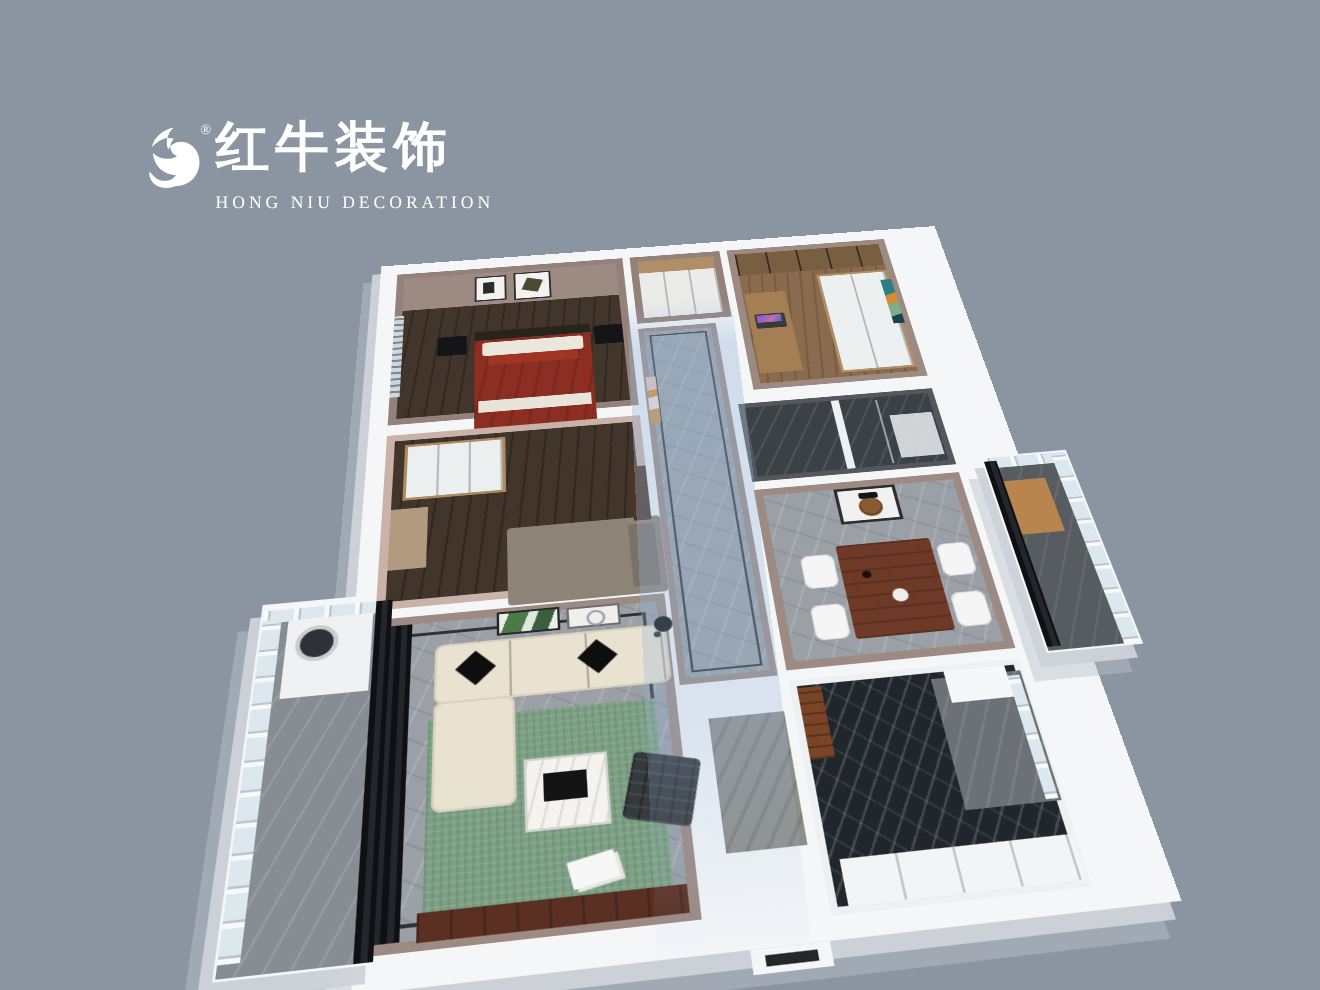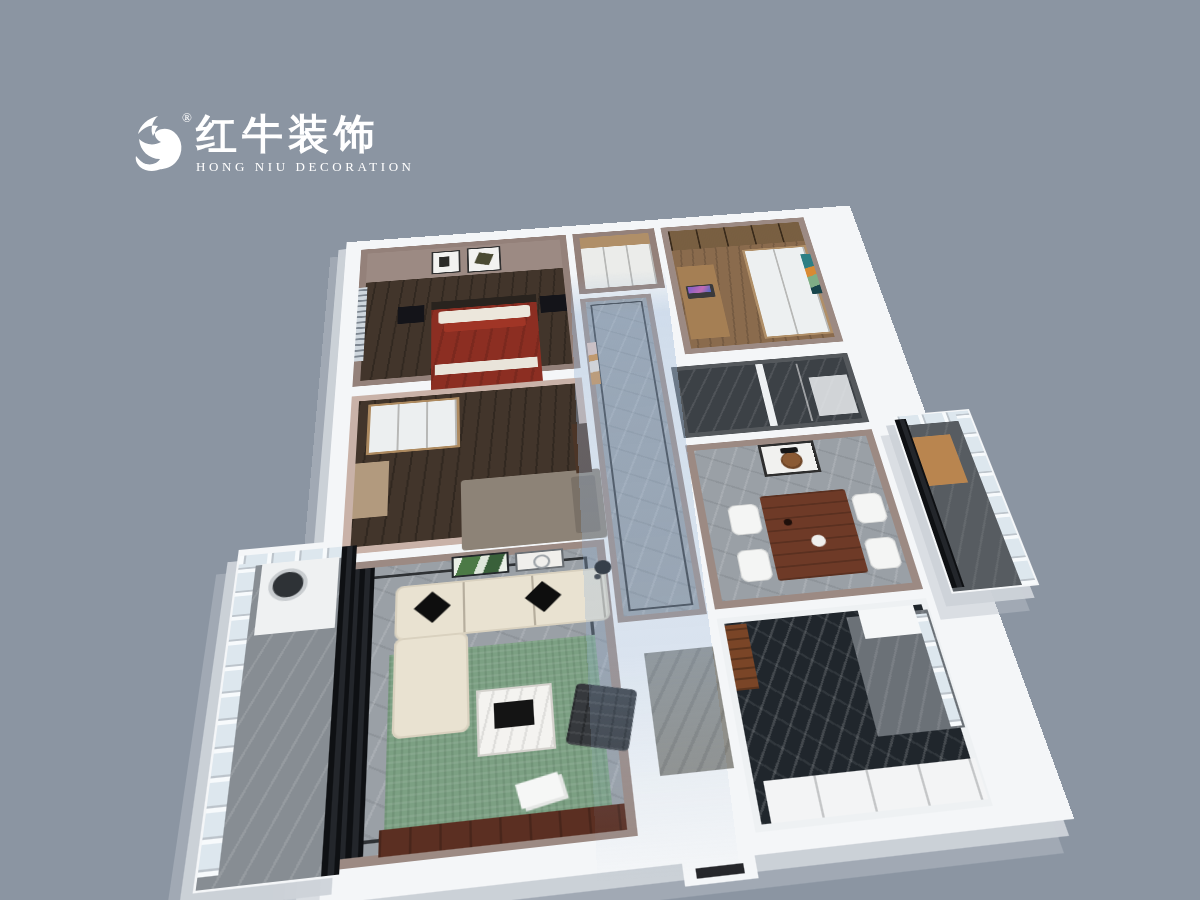--- a/index.html
+++ b/index.html
@@ -8,22 +8,22 @@
     background:#8B95A2;
     font-family:"Liberation Sans",sans-serif;
   }
   .stage{position:absolute;inset:0;overflow:hidden;}
 
   
   .logo{position:absolute;left:128px;top:112px;display:flex;align-items:flex-start;z-index:50;color:#fff;}
   .logo-mark{width:62px;height:64px;position:relative;flex:0 0 auto;}
   .logo-reg{position:absolute;right:-2px;top:-2px;font-size:13px;color:#fff;font-family:"Liberation Serif",serif;}
   .logo-text{margin-left:6px;display:flex;flex-direction:column;}
-  .logo-cn{font-size:41px;font-weight:bold;letter-spacing:5px;line-height:44px;white-space:nowrap;}
-  .logo-en{font-family:"Liberation Serif",serif;font-size:13px;letter-spacing:3.6px;margin-top:3px;white-space:nowrap;}
+  .logo-cn{font-size:49px;font-weight:bold;letter-spacing:5px;line-height:44px;white-space:nowrap;}
+  .logo-en{font-family:"Liberation Serif",serif;font-size:16px;letter-spacing:3.6px;margin-top:20px;white-space:nowrap;}
 
   
   .plan{
     position:absolute;left:330px;top:75px;width:620px;height:820px;
     transform:perspective(1100px) rotateX(38deg) rotateZ(-6.5deg);
     transform-origin:310px 410px;
   }
   .plan *{position:absolute;box-sizing:border-box;}
 
   .base{background:#f4f6f8;box-shadow:-9px 13px 0 rgba(205,211,217,.95), -18px 26px 0 rgba(186,193,201,.45);}

